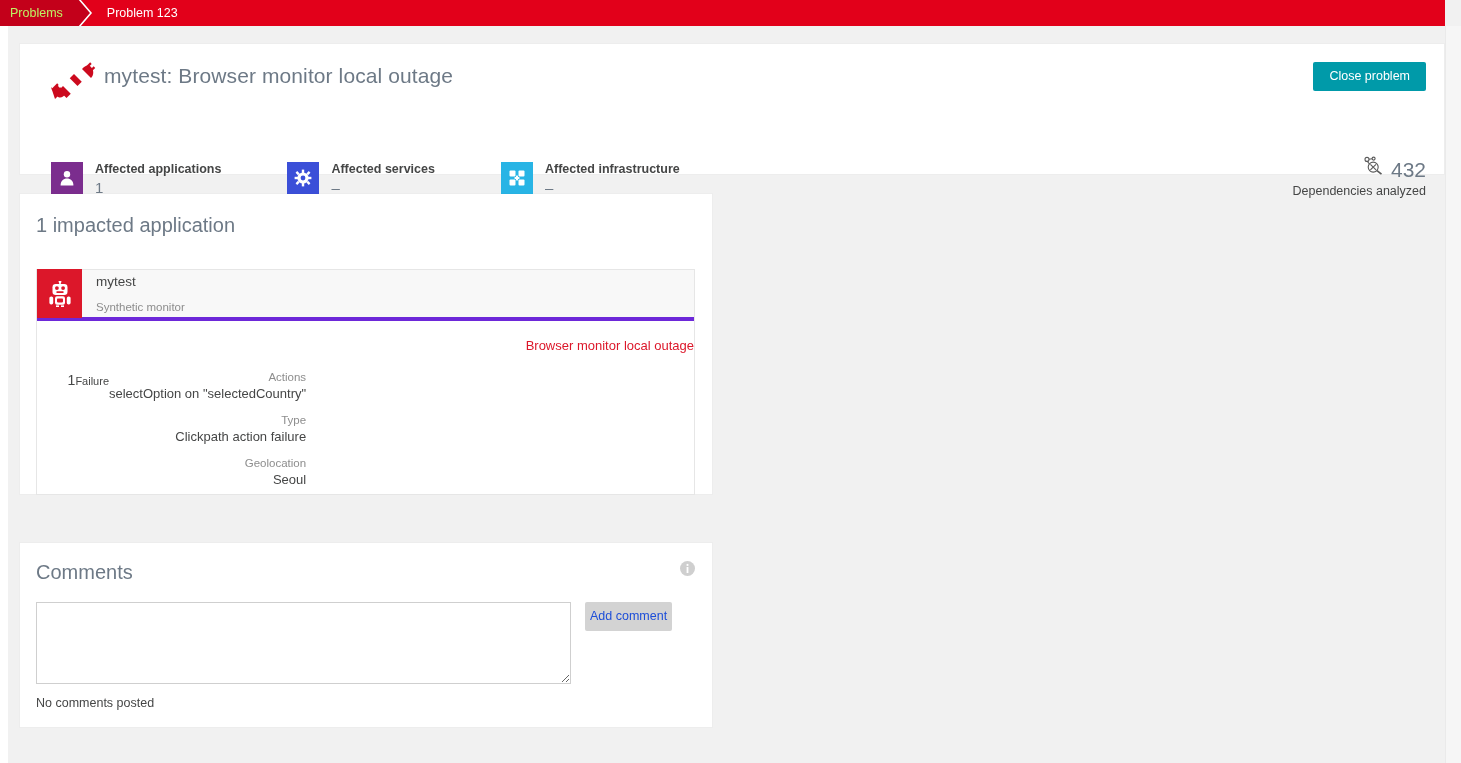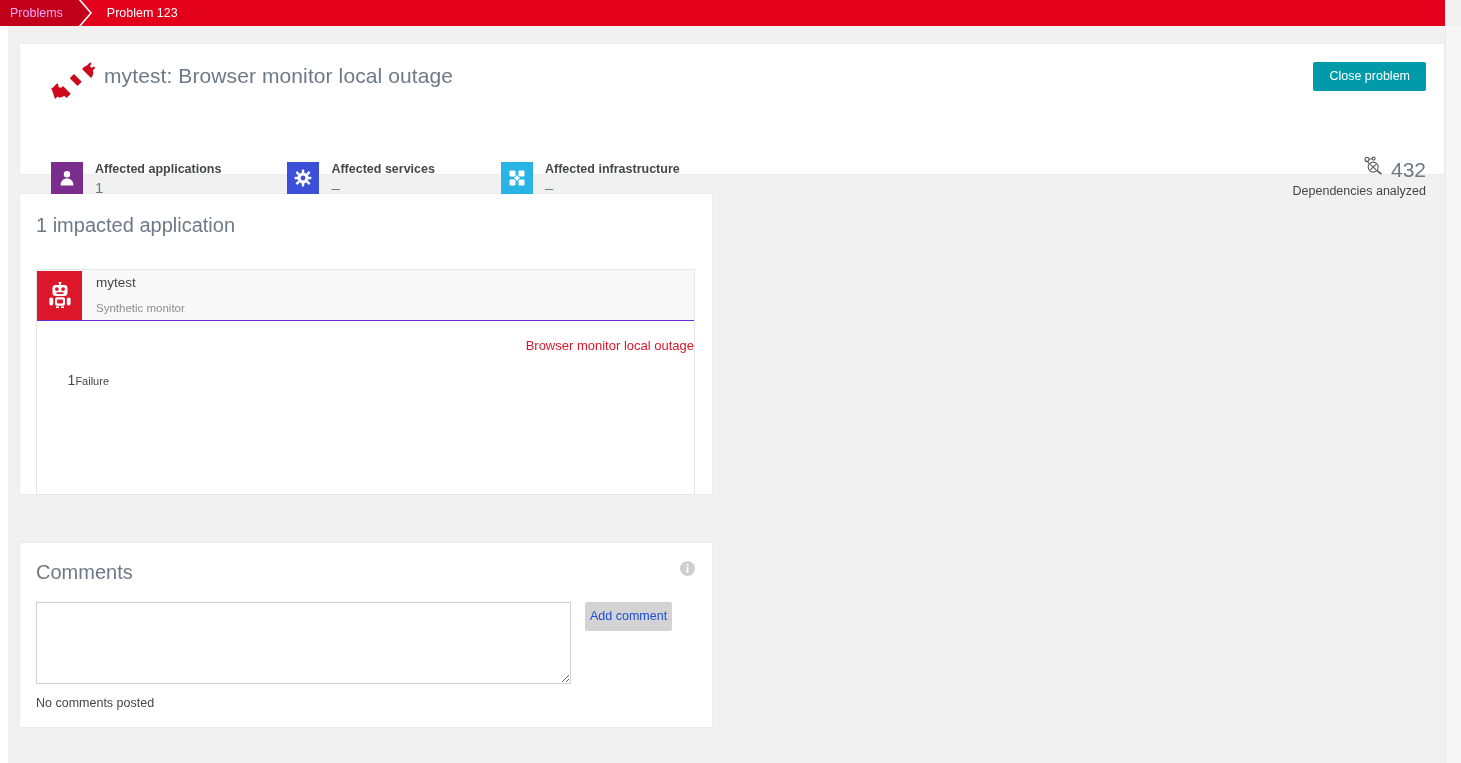--- a/index.html
+++ b/index.html
@@ -32,21 +32,21 @@
     background: #e2001a;
     display: flex; align-items: center;
     overflow: hidden;
   }
   .crumb-first {
     position: relative;
     background: #c3001a;
     height: 26px;
     display: flex; align-items: center;
     padding: 0 16px 0 10px;
-    color: #f0abfc;
+    color: #bef264;
     font-size: 12.5px;
     z-index: 2;
   }
   .crumb-first::after {
     content: "";
     position: absolute; right: -13px; top: -3px;
     width: 0; height: 0;
     border-left: 13px solid #c3001a;
     border-top: 16px solid transparent;
     border-bottom: 16px solid transparent;
@@ -141,21 +141,21 @@
   .app-box {
     position: absolute; left: 16px; top: 75px;
     width: 659px; height: 226px;
     border: 1px solid #e6e6e6;
     background: #ffffff;
   }
   .app-head {
     display: flex; align-items: center;
     height: 51px;
     background: #f8f8f8;
-    border-bottom: 1px solid #6d28d9;
+    border-bottom: 4px solid #6d28d9;
   }
   .app-avatar {
     width: 45px; height: 49px;
     background: #dc172a;
     display: flex; align-items: center; justify-content: center;
     flex: none;
   }
   .app-head-text { margin-left: 14px; }
   .app-name { font-size: 13.5px; color: #454646; line-height: 17px; }
   .app-type { font-size: 11.5px; color: #8d8d8d; line-height: 15px; margin-top: 10px; }
@@ -383,20 +383,28 @@
         </div>
       </div>
 
       <div class="app-body">
         <div class="failure-title">Browser monitor local outage</div>
 
         <div class="failure-row">
           <div class="failure-count">
             <span class="fc-num">1</span><span class="fc-word">Failure</span>
           </div>
+          <div class="failure-details">
+            <div class="detail-label">Actions</div>
+            <div class="detail-value">selectOption on "selectedCountry"</div>
+            <div class="detail-label">Type</div>
+            <div class="detail-value">Clickpath action failure</div>
+            <div class="detail-label">Geolocation</div>
+            <div class="detail-value last">Seoul</div>
+          </div>
         </div>
       </div>
 
     </div>
   </div>
 
   <div class="comments-card card">
     <div class="comments-title">Comments</div>
 
     <span class="info-icon-wrap">

